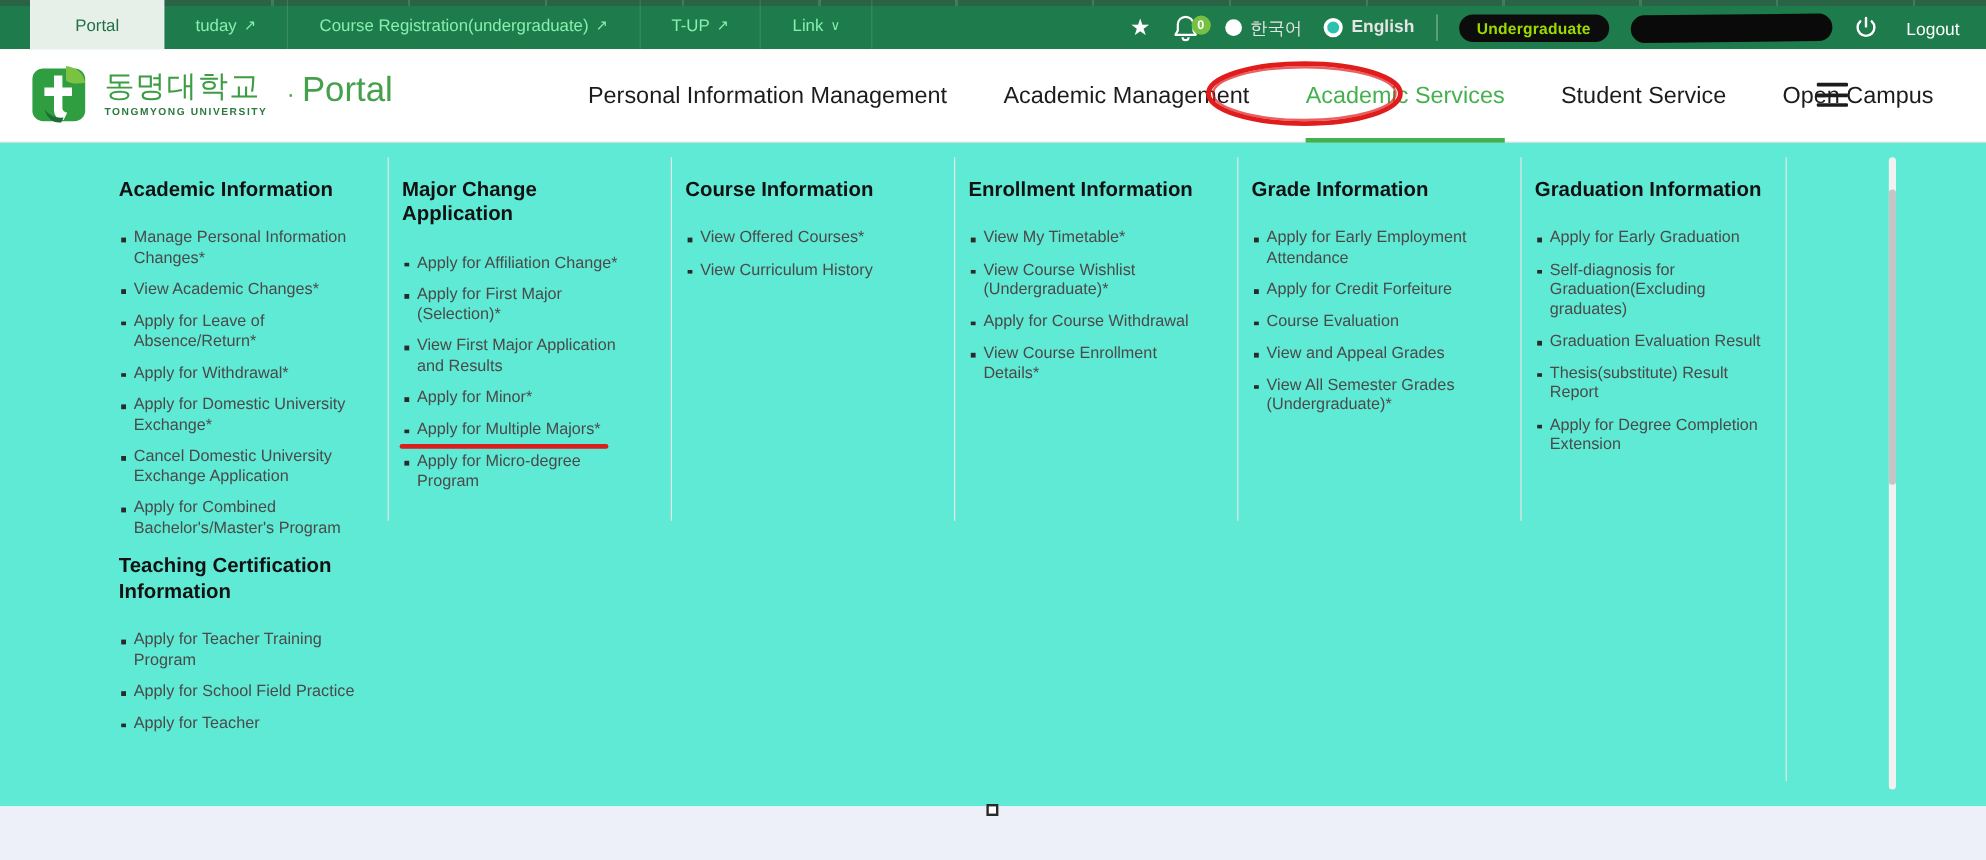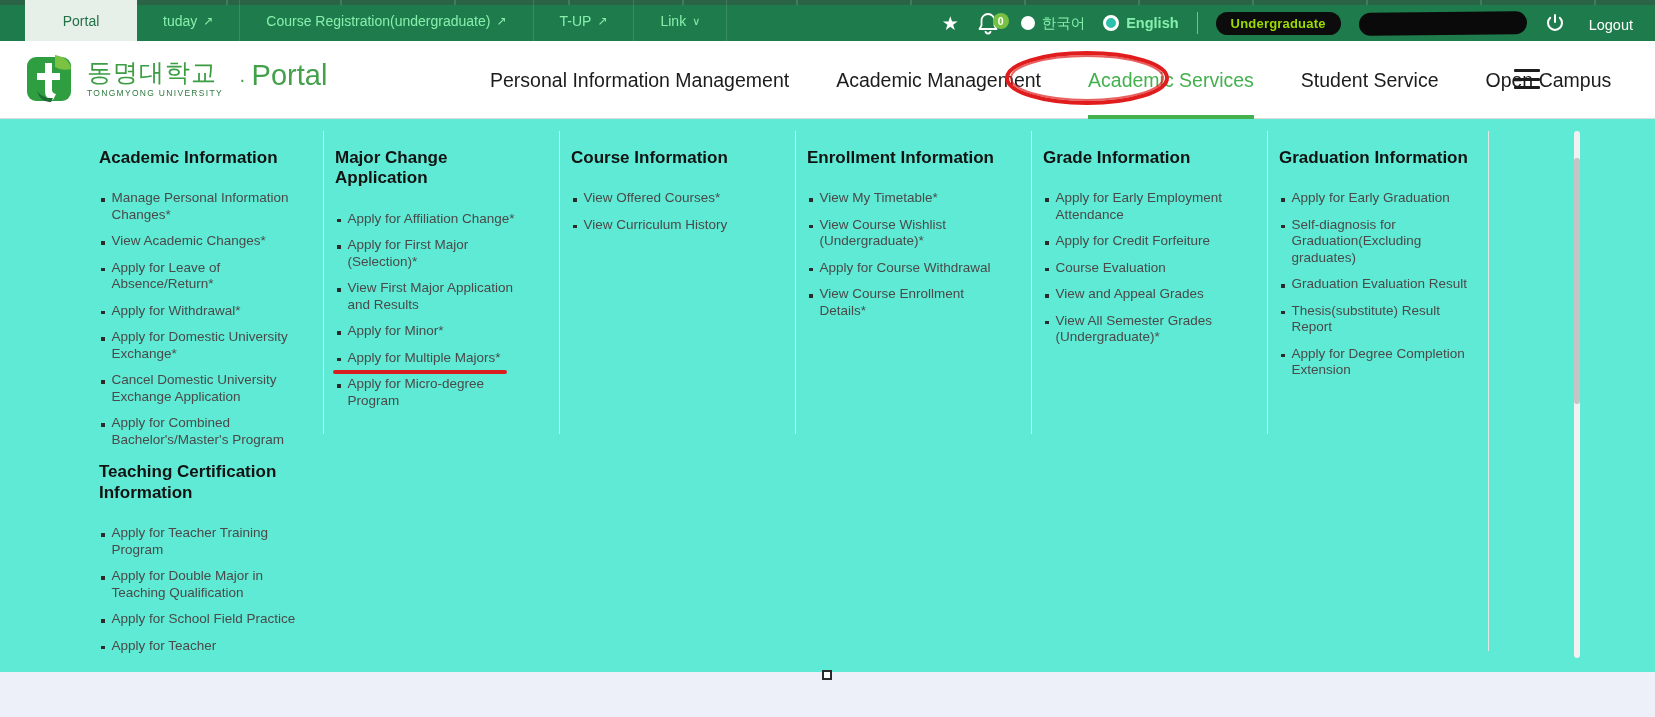--- a/index.html
+++ b/index.html
@@ -17,36 +17,36 @@
   .tb-tab:first-child { border-left:1px solid rgba(255,255,255,.12); }
   .tb-tab.active { background:#e7efe9; color:#217046; min-width:112px; }
   .tb-arrow { font-size:12px; }
   .tb-chev { font-size:11px; position:relative; top:1px; }
 
   .tb-right { position:absolute; right:22px; top:5px; height:36px; display:flex; align-items:center; gap:18px; z-index:2; }
   .star { color:#fff; font-size:19px; line-height:1; cursor:pointer; }
   .bell-wrap { position:relative; width:26px; height:24px; cursor:pointer; }
   .bell-badge { position:absolute; right:-6px; top:2px; width:16px; height:16px; border-radius:50%;
     background:#76c043; color:#fff; font-size:10.5px; font-weight:bold; display:flex; align-items:center; justify-content:center; }
-  .lang { display:flex; align-items:center; gap:7px; color:#86efac; font-size:14.5px; cursor:pointer; }
+  .lang { display:flex; align-items:center; gap:7px; color:#e5e5e5; font-size:14.5px; cursor:pointer; }
   .radio { width:14px; height:14px; border-radius:50%; background:#fff; display:inline-block; }
   .radio.selected { background:#2cc1ab; border:3px solid #fff; width:16px; height:16px; }
   .lang.selected-lang { font-weight:bold; }
   .tb-divider { width:1px; height:22px; background:rgba(255,255,255,.45); }
   .role-pill { background:#0c0c0c; color:#9bdb00; font-size:13px; font-weight:bold;
     border-radius:13px; padding:4px 15px; letter-spacing:.2px; }
   .redacted { width:168px; height:23px; background:#0a0a0a; border-radius:12px; transform:rotate(-.6deg); }
   .logout { display:flex; align-items:flex-end; gap:24px; color:#fff; font-size:14.5px; cursor:pointer; }
 
   
   .hdr { position:absolute; left:0; top:41px; width:1655px; height:78px; background:#fff; border-bottom:1px solid #dcdcdc; }
   .logo-block { position:absolute; left:25px; top:12px; display:flex; align-items:center; cursor:pointer; }
   .logo-text { margin-left:10px; }
   .logo-kr { color:#3c9d43; font-size:25px; font-weight:normal; letter-spacing:1px; line-height:1; }
-  .logo-en { color:#2c7a3f; font-size:8.5px; font-weight:normal; letter-spacing:1.3px; margin-top:3px; }
+  .logo-en { color:#2c7a3f; font-size:8.5px; font-weight:bold; letter-spacing:1.3px; margin-top:3px; }
   .portal-dot { color:#44a04a; font-size:20px; margin:0 6px 0 16px; align-self:center; }
   .portal-word { color:#44a04a; font-size:29px; font-weight:300; align-self:center; position:relative; top:-4px; }
 
   .main-nav { position:absolute; left:490px; top:0; height:78px; display:flex; gap:47px; }
   .nav-item { height:78px; display:flex; align-items:center; font-size:19.5px; color:#1c1c1c; cursor:pointer; position:relative; white-space:nowrap; }
   .nav-item.active { color:#44b14e; }
   .nav-item.active::after { content:""; position:absolute; left:0; right:0; bottom:0; height:4px; background:#44b14e; }
   .hamburger { position:absolute; right:115px; top:28px; width:26px; height:20px; display:flex; flex-direction:column; justify-content:space-between; cursor:pointer; }
   .hamburger span { display:block; height:3px; background:#1c1c1c; border-radius:1px; }
 
@@ -203,24 +203,20 @@
             </div>
           </div>
           <div class="menu-group">
             <div class="menu-heading">Teaching Certification Information</div>
             <div class="menu-item">
               <span class="bullet"></span>
               <span class="menu-item-label">Apply for Teacher Training Program</span>
             </div>
             <div class="menu-item">
               <span class="bullet"></span>
-              <span class="menu-item-label">Apply for Double Major in Teaching Qualification</span>
-            </div>
-            <div class="menu-item">
-              <span class="bullet"></span>
               <span class="menu-item-label">Apply for School Field Practice</span>
             </div>
             <div class="menu-item">
               <span class="bullet"></span>
               <span class="menu-item-label">Apply for Teacher</span>
             </div>
           </div>
         </div>
         <div class="menu-col">
           <div class="menu-group">

